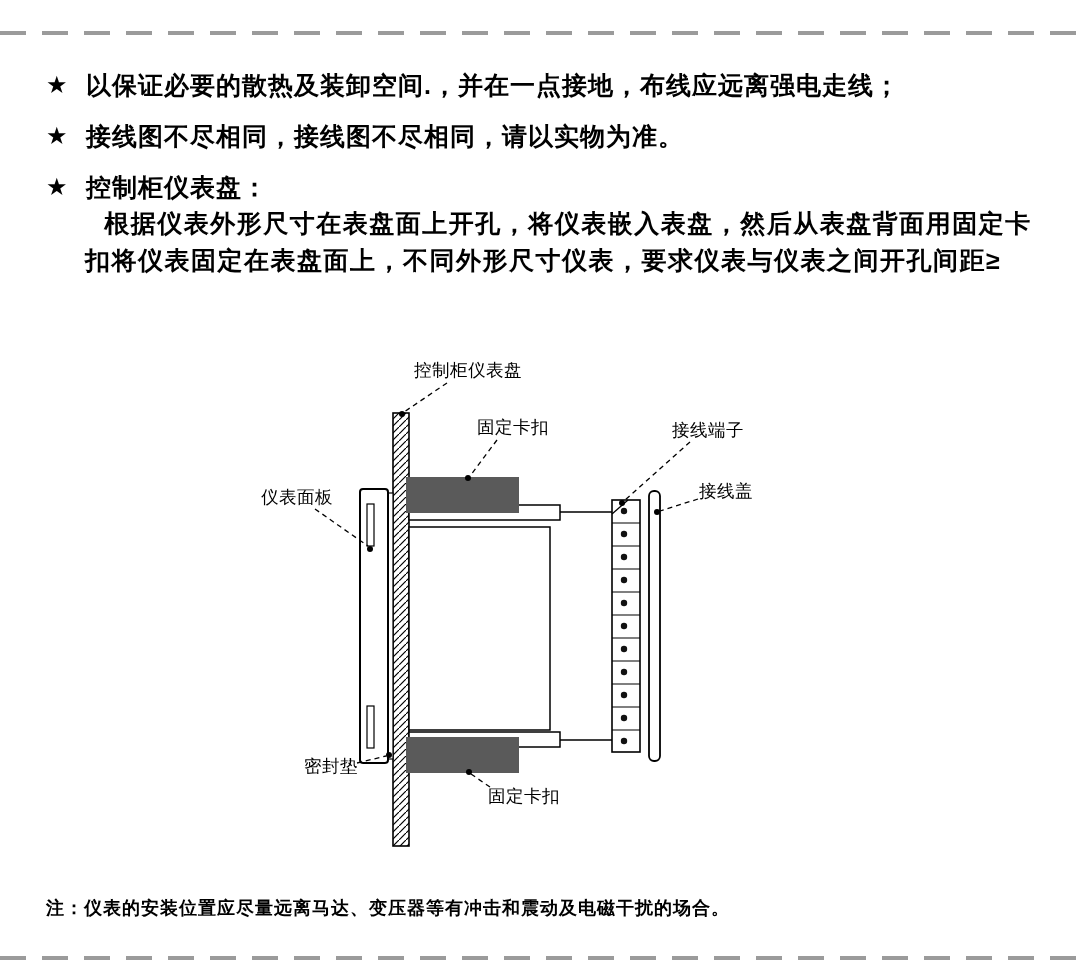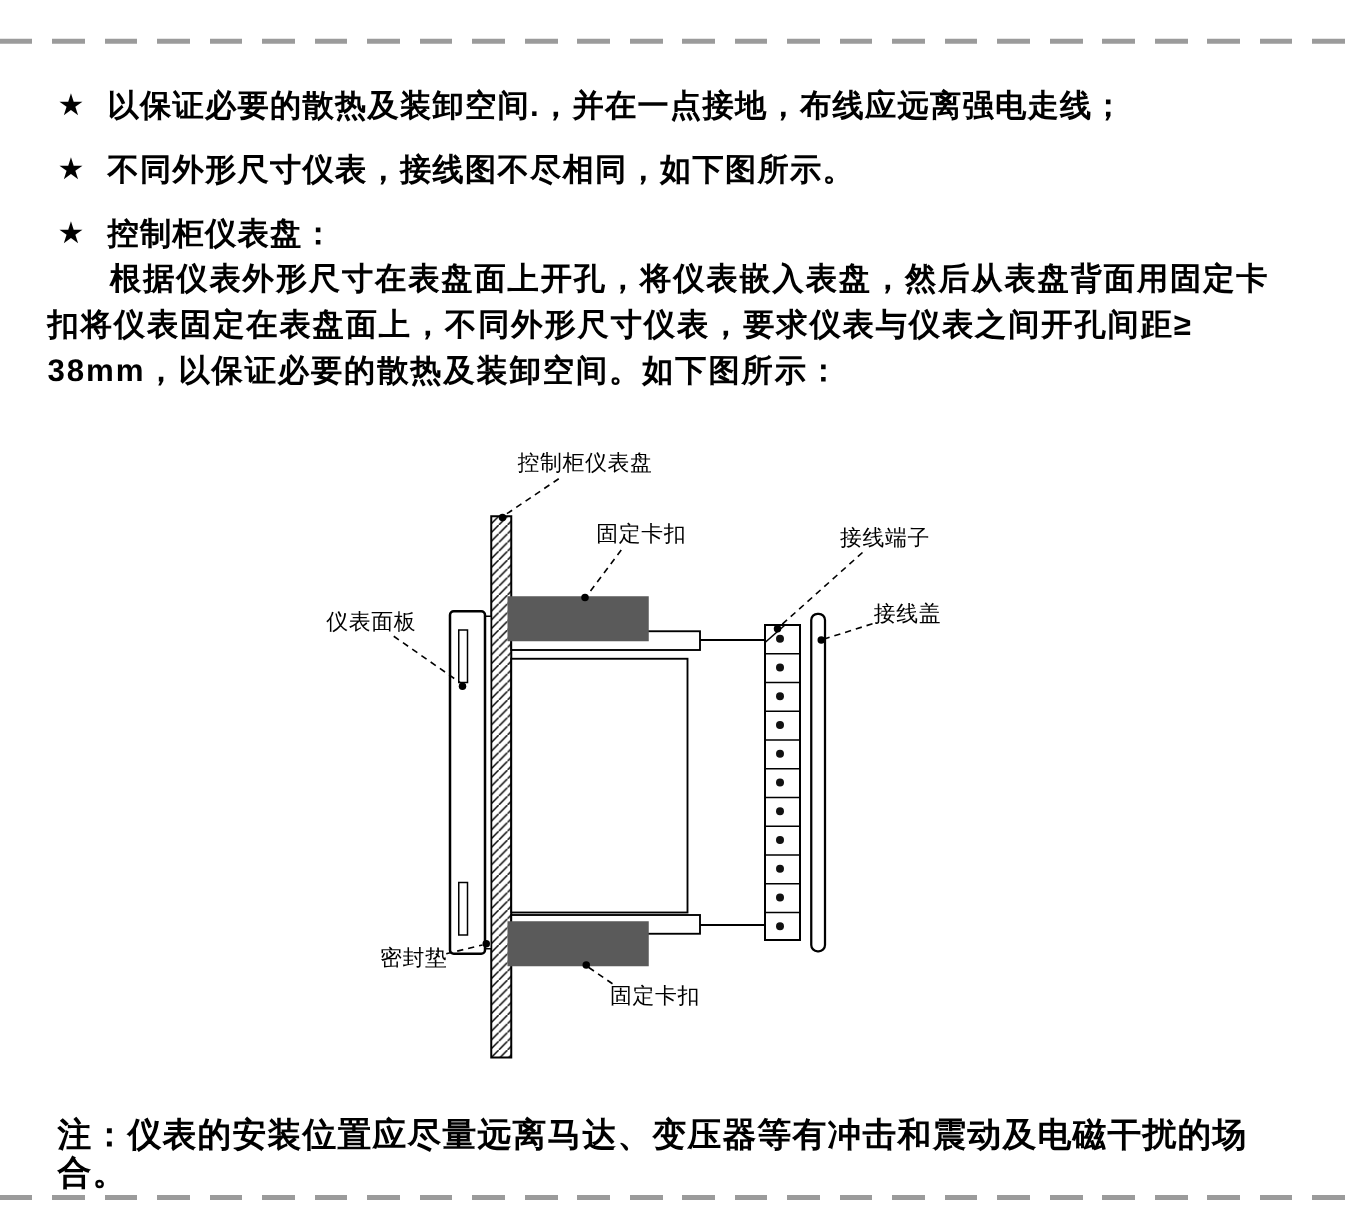--- a/index.html
+++ b/index.html
@@ -10,52 +10,51 @@
   .divider{
     position:absolute;left:0;width:1080px;height:4px;
     background:repeating-linear-gradient(90deg,#9b9b9b 0 26px,transparent 26px 42px);
   }
   .divider.top{top:31px;}
   .divider.bottom{top:956px;}
   .bullets{position:absolute;top:66px;left:46px;right:34px;}
   .bullet-row{display:flex;align-items:flex-start;margin-bottom:13px;font-size:25px;font-weight:700;line-height:38px;letter-spacing:1px;}
   .star{flex:0 0 auto;width:30px;margin-right:10px;font-size:24px;line-height:38px;}
   .para{position:absolute;top:205px;left:38px;width:1010px;font-size:25px;font-weight:700;letter-spacing:1.5px;}
-  .pline{line-height:37px;white-space:nowrap;}
+  .pline{line-height:37px;white-space:nowrap;text-align:center;}
   .pline.indent{padding-left:50px;}
-  .note{position:absolute;top:893px;left:46px;width:1000px;font-size:27px;font-weight:700;letter-spacing:1px;line-height:30px;}
+  .note{position:absolute;top:893px;left:46px;width:1000px;font-size:18px;font-weight:700;letter-spacing:1px;line-height:30px;}
   svg.diagram{position:absolute;left:0;top:348px;width:1080px;height:525px;}
   .dlabel text{font-size:17.5px;font-weight:400;letter-spacing:0.5px;fill:#000;}
 </style>
 </head>
 <body>
 
 <div class="page">
 
   <div class="divider top"></div>
 
   <div class="bullets">
     <div class="bullet-row">
       <span class="star">★</span>
       <span class="bullet-text">以保证必要的散热及装卸空间.，并在一点接地，布线应远离强电走线；</span>
     </div>
     <div class="bullet-row">
       <span class="star">★</span>
-      <span class="bullet-text">不同外形尺寸仪表，接线图不尽相同，如下图所示。</span>
+      <span class="bullet-text">接线图不尽相同，接线图不尽相同，请以实物为准。</span>
     </div>
     <div class="bullet-row">
       <span class="star">★</span>
       <span class="bullet-text">控制柜仪表盘：</span>
     </div>
   </div>
 
   <div class="para">
     <div class="pline indent">根据仪表外形尺寸在表盘面上开孔，将仪表嵌入表盘，然后从表盘背面用固定卡</div>
     <div class="pline">扣将仪表固定在表盘面上，不同外形尺寸仪表，要求仪表与仪表之间开孔间距≥</div>
-    <div class="pline">38mm，以保证必要的散热及装卸空间。如下图所示：</div>
   </div>
 
   <svg class="diagram" viewBox="0 348 1080 525" preserveAspectRatio="xMinYMin meet">
     <defs>
       <pattern id="hatch" width="7" height="7" patternUnits="userSpaceOnUse">
         <path d="M0,7 L7,0" stroke="#000" stroke-width="1.2"></path>
       </pattern>
     </defs>
 
     <rect x="393" y="413" width="16" height="433" fill="url(#hatch)" stroke="#000" stroke-width="1.6"></rect>

